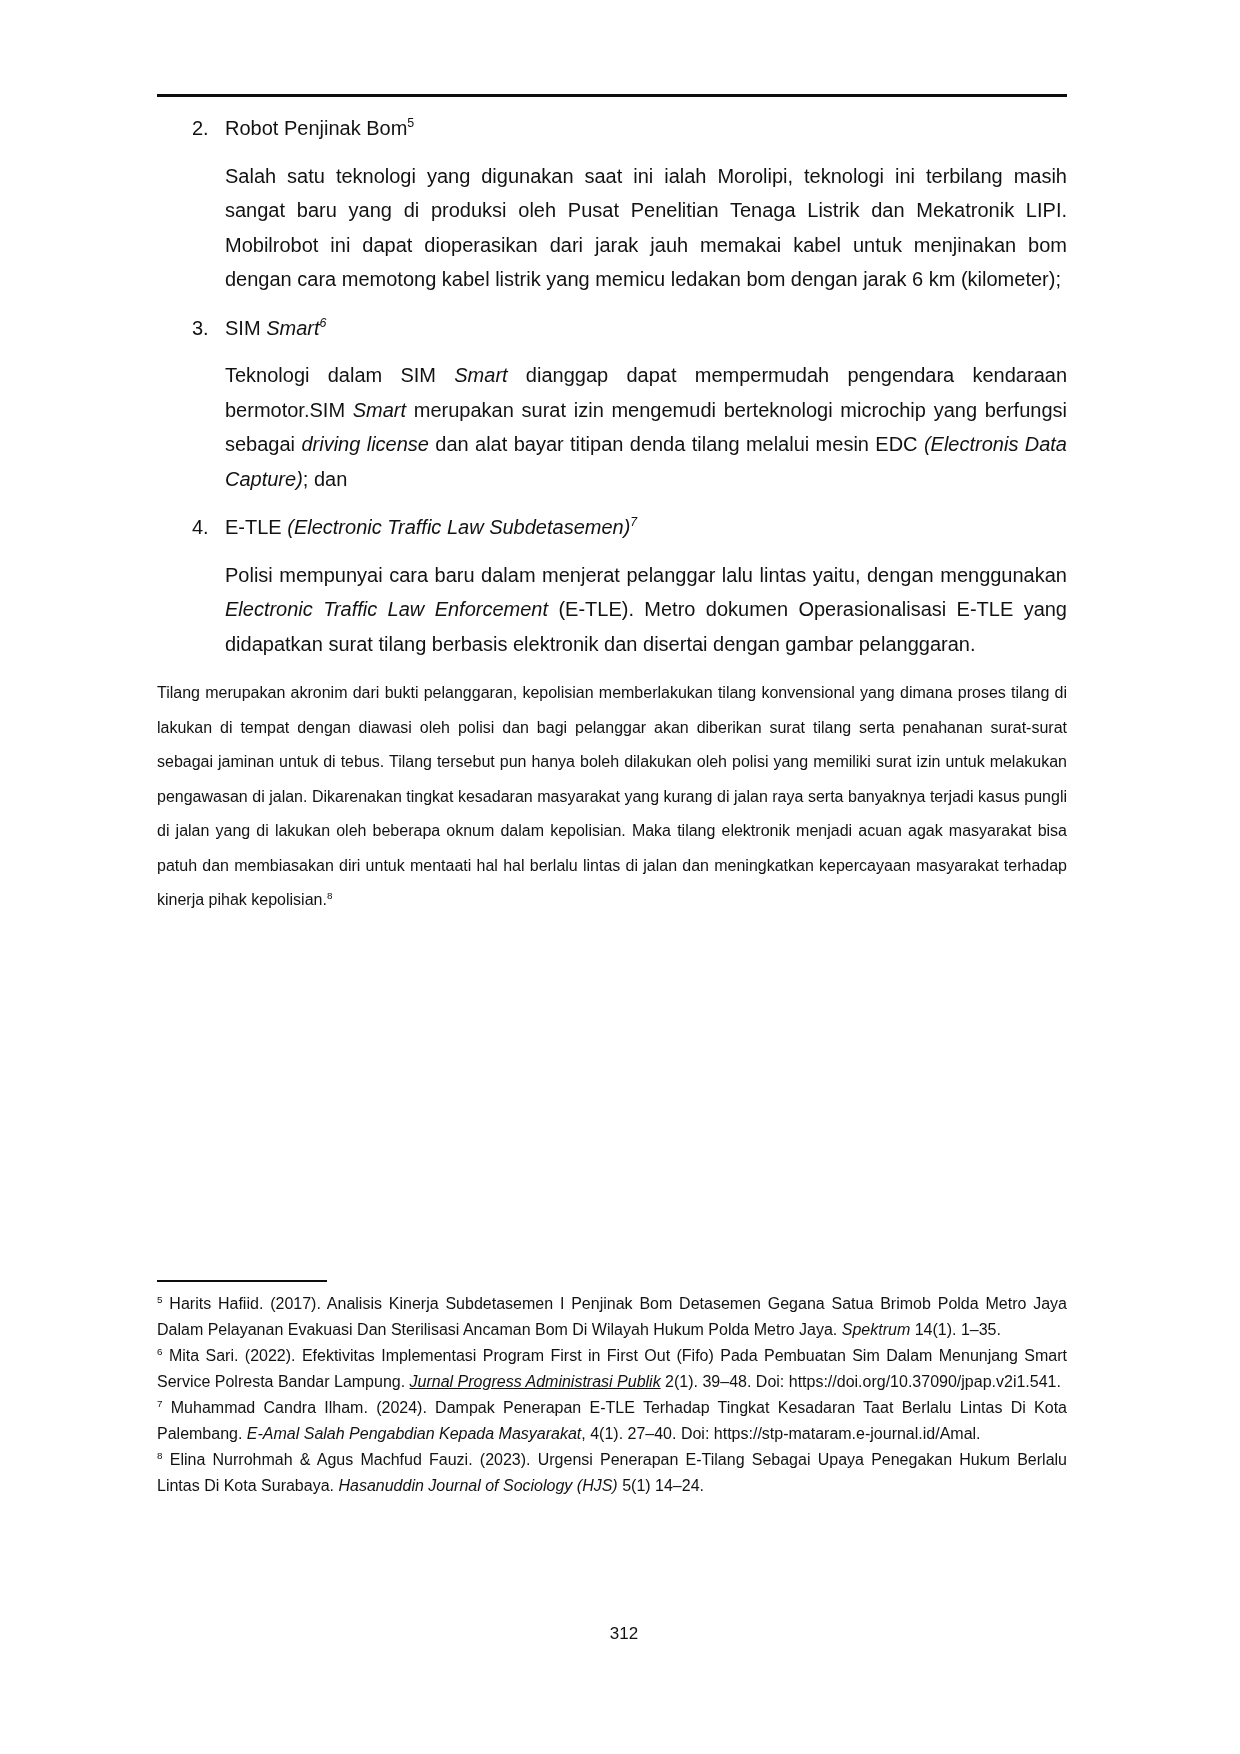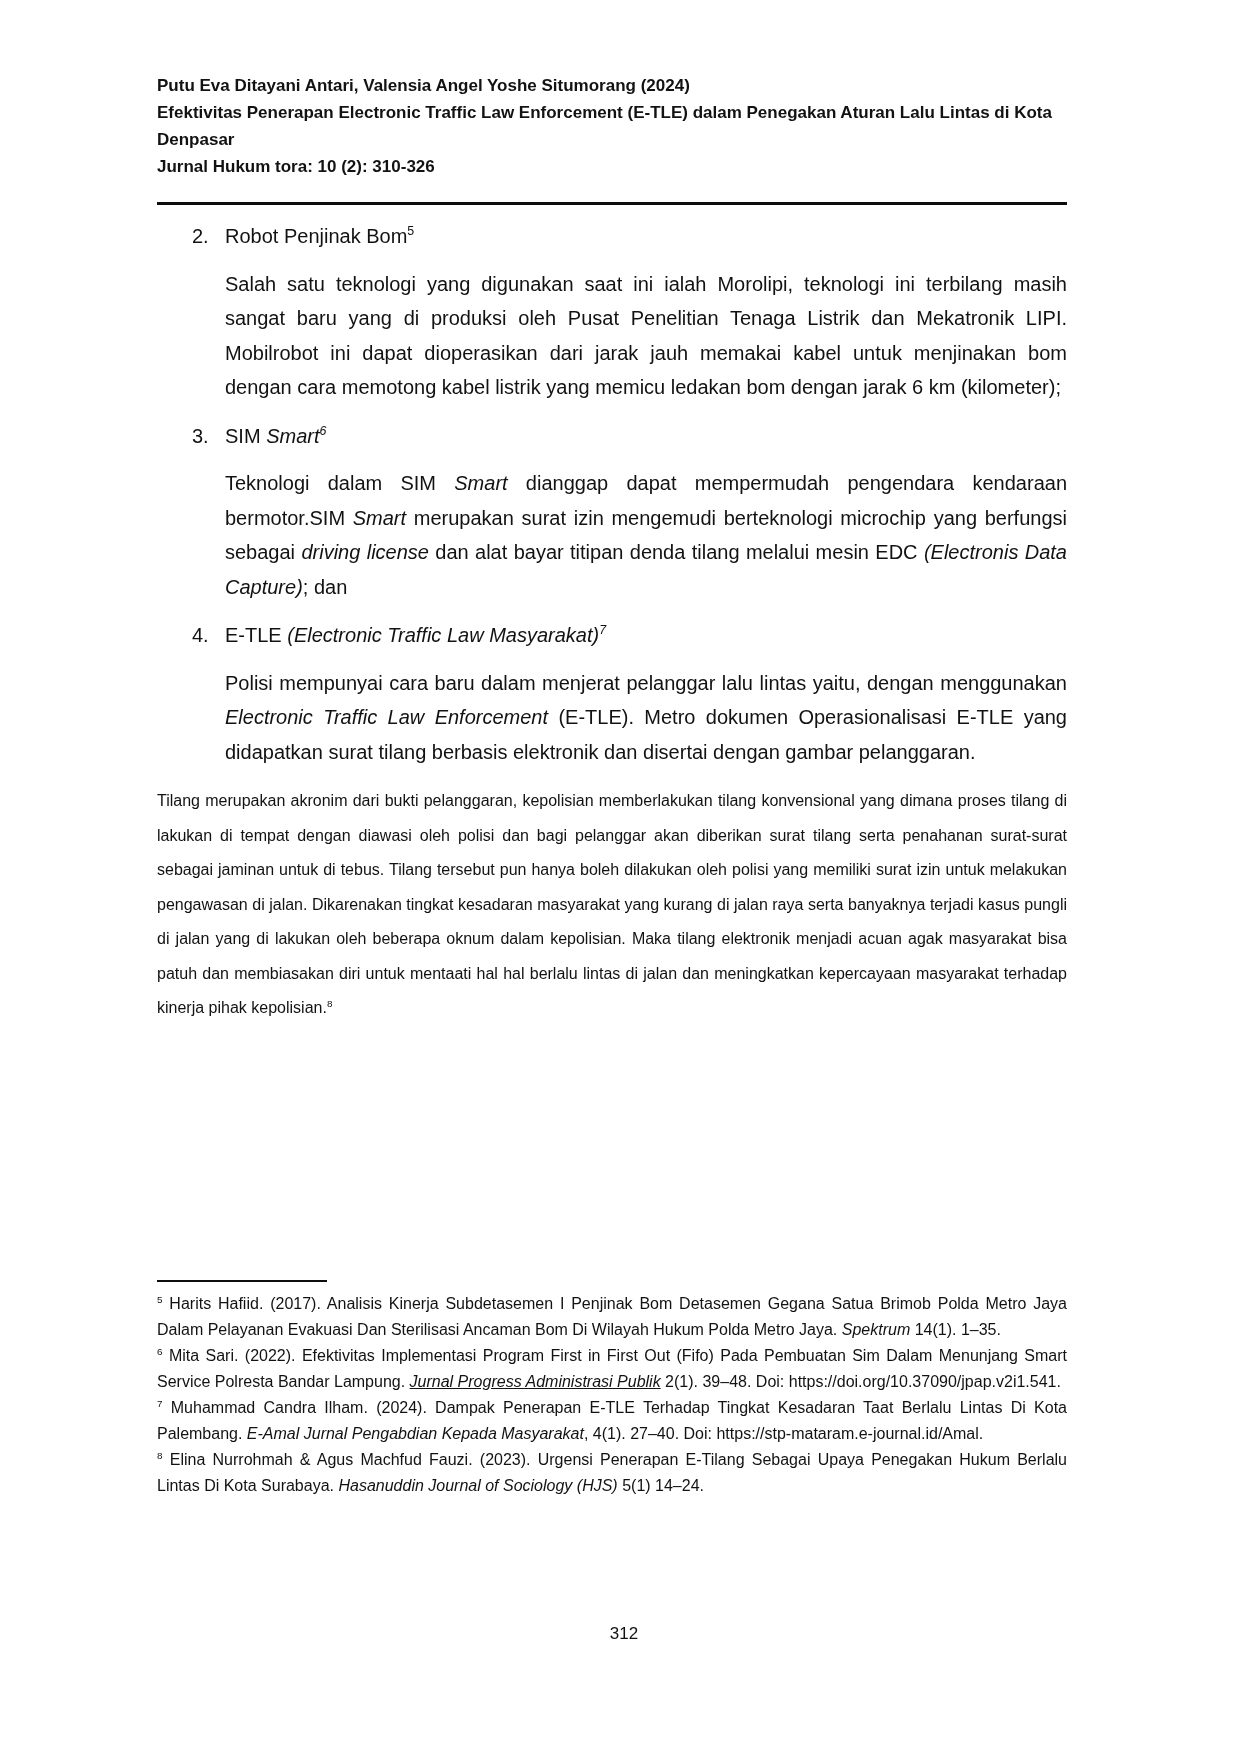--- a/index.html
+++ b/index.html
@@ -80,25 +80,20 @@
     font-size:17px;
   }
 </style>
 </head>
 <body>
 
 <div class="page">
 
   <div class="content">
 
-    <div class="doc-header">
-      <p>Putu Eva Ditayani Antari, Valensia Angel Yoshe Situmorang (2024)</p>
-      <p>Efektivitas Penerapan Electronic Traffic Law Enforcement (E-TLE) dalam Penegakan Aturan Lalu Lintas di Kota Denpasar</p>
-      <p>Jurnal Hukum tora: 10 (2): 310-326</p>
-    </div>
 
     <hr class="header-rule">
 
     <div class="list-item">
       <div class="item-head">
         <span class="item-num">2.</span>
         <span><span>Robot Penjinak Bom</span><sup>5</sup></span>
       </div>
       <p class="item-body"><span>Salah satu teknologi yang digunakan saat ini ialah Morolipi, teknologi ini terbilang masih sangat baru yang di produksi oleh Pusat Penelitian Tenaga Listrik dan Mekatronik LIPI. Mobilrobot ini dapat dioperasikan dari jarak jauh memakai kabel untuk menjinakan bom dengan cara memotong kabel listrik yang memicu ledakan bom dengan jarak 6 km (kilometer);</span></p>
     </div>
@@ -107,32 +102,32 @@
       <div class="item-head">
         <span class="item-num">3.</span>
         <span><span>SIM </span><span style="font-style: italic;">Smart</span><sup style="font-style: italic;">6</sup></span>
       </div>
       <p class="item-body"><span>Teknologi dalam SIM </span><span style="font-style: italic;">Smart</span><span> dianggap dapat mempermudah pengendara kendaraan bermotor.SIM </span><span style="font-style: italic;">Smart</span><span> merupakan surat izin mengemudi berteknologi microchip yang berfungsi sebagai </span><span style="font-style: italic;">driving license</span><span> dan alat bayar titipan denda tilang melalui mesin EDC </span><span style="font-style: italic;">(Electronis Data Capture)</span><span>; dan</span></p>
     </div>
 
     <div class="list-item">
       <div class="item-head">
         <span class="item-num">4.</span>
-        <span><span>E-TLE </span><span style="font-style: italic;">(Electronic Traffic Law Masyarakat)</span><sup style="font-style: italic;">7</sup></span>
+        <span><span>E-TLE </span><span style="font-style: italic;">(Electronic Traffic Law Subdetasemen)</span><sup style="font-style: italic;">7</sup></span>
       </div>
       <p class="item-body"><span>Polisi mempunyai cara baru dalam menjerat pelanggar lalu lintas yaitu, dengan menggunakan </span><span style="font-style: italic;">Electronic Traffic Law Enforcement</span><span> (E-TLE). Metro dokumen Operasionalisasi E-TLE yang didapatkan surat tilang berbasis elektronik dan disertai dengan gambar pelanggaran.</span></p>
     </div>
 
     <p class="main-paragraph"><span>Tilang merupakan akronim dari bukti pelanggaran, kepolisian memberlakukan tilang konvensional yang dimana proses tilang di lakukan di tempat dengan diawasi oleh polisi dan bagi pelanggar akan diberikan surat tilang serta penahanan surat-surat sebagai jaminan untuk di tebus. Tilang tersebut pun hanya boleh dilakukan oleh polisi yang memiliki surat izin untuk melakukan pengawasan di jalan. Dikarenakan tingkat kesadaran masyarakat yang kurang di jalan raya serta banyaknya terjadi kasus pungli di jalan yang di lakukan oleh beberapa oknum dalam kepolisian. Maka tilang elektronik menjadi acuan agak masyarakat bisa patuh dan membiasakan diri untuk mentaati hal hal berlalu lintas di jalan dan meningkatkan kepercayaan masyarakat terhadap kinerja pihak kepolisian.</span><sup>8</sup></p>
 
   </div>
 
   <div class="footnotes">
     <hr class="footnote-rule">
     <p class="footnote"><sup>5</sup><span><span> Harits Hafiid. (2017). Analisis Kinerja Subdetasemen I Penjinak Bom Detasemen Gegana Satua Brimob Polda Metro Jaya Dalam Pelayanan Evakuasi Dan Sterilisasi Ancaman Bom Di Wilayah Hukum Polda Metro Jaya. </span><span style="font-style: italic;">Spektrum</span><span> 14(1). 1–35.</span></span></p>
     <p class="footnote"><sup>6</sup><span><span> Mita Sari. (2022). Efektivitas Implementasi Program First in First Out (Fifo) Pada Pembuatan Sim Dalam Menunjang Smart Service Polresta Bandar Lampung. </span><span style="font-style: italic; text-decoration: underline;">Jurnal Progress Administrasi Publik</span><span> 2(1). 39–48. Doi: https://doi.org/10.37090/jpap.v2i1.541.</span></span></p>
-    <p class="footnote"><sup>7</sup><span><span> Muhammad Candra Ilham. (2024). Dampak Penerapan E-TLE Terhadap Tingkat Kesadaran Taat Berlalu Lintas Di Kota Palembang. </span><span style="font-style: italic;">E-Amal Jurnal Pengabdian Kepada Masyarakat</span><span>, 4(1).  27–40. Doi: https://stp-mataram.e-journal.id/Amal.</span></span></p>
+    <p class="footnote"><sup>7</sup><span><span> Muhammad Candra Ilham. (2024). Dampak Penerapan E-TLE Terhadap Tingkat Kesadaran Taat Berlalu Lintas Di Kota Palembang. </span><span style="font-style: italic;">E-Amal Salah Pengabdian Kepada Masyarakat</span><span>, 4(1).  27–40. Doi: https://stp-mataram.e-journal.id/Amal.</span></span></p>
     <p class="footnote"><sup>8</sup><span><span> Elina Nurrohmah &amp; Agus Machfud Fauzi. (2023). Urgensi Penerapan E-Tilang Sebagai Upaya Penegakan Hukum Berlalu Lintas Di Kota Surabaya. </span><span style="font-style: italic;">Hasanuddin Journal of Sociology (HJS)</span><span> 5(1)  14–24.</span></span></p>
   </div>
 
   <div class="page-number">312</div>
 
 </div>
 
 </body></html>

